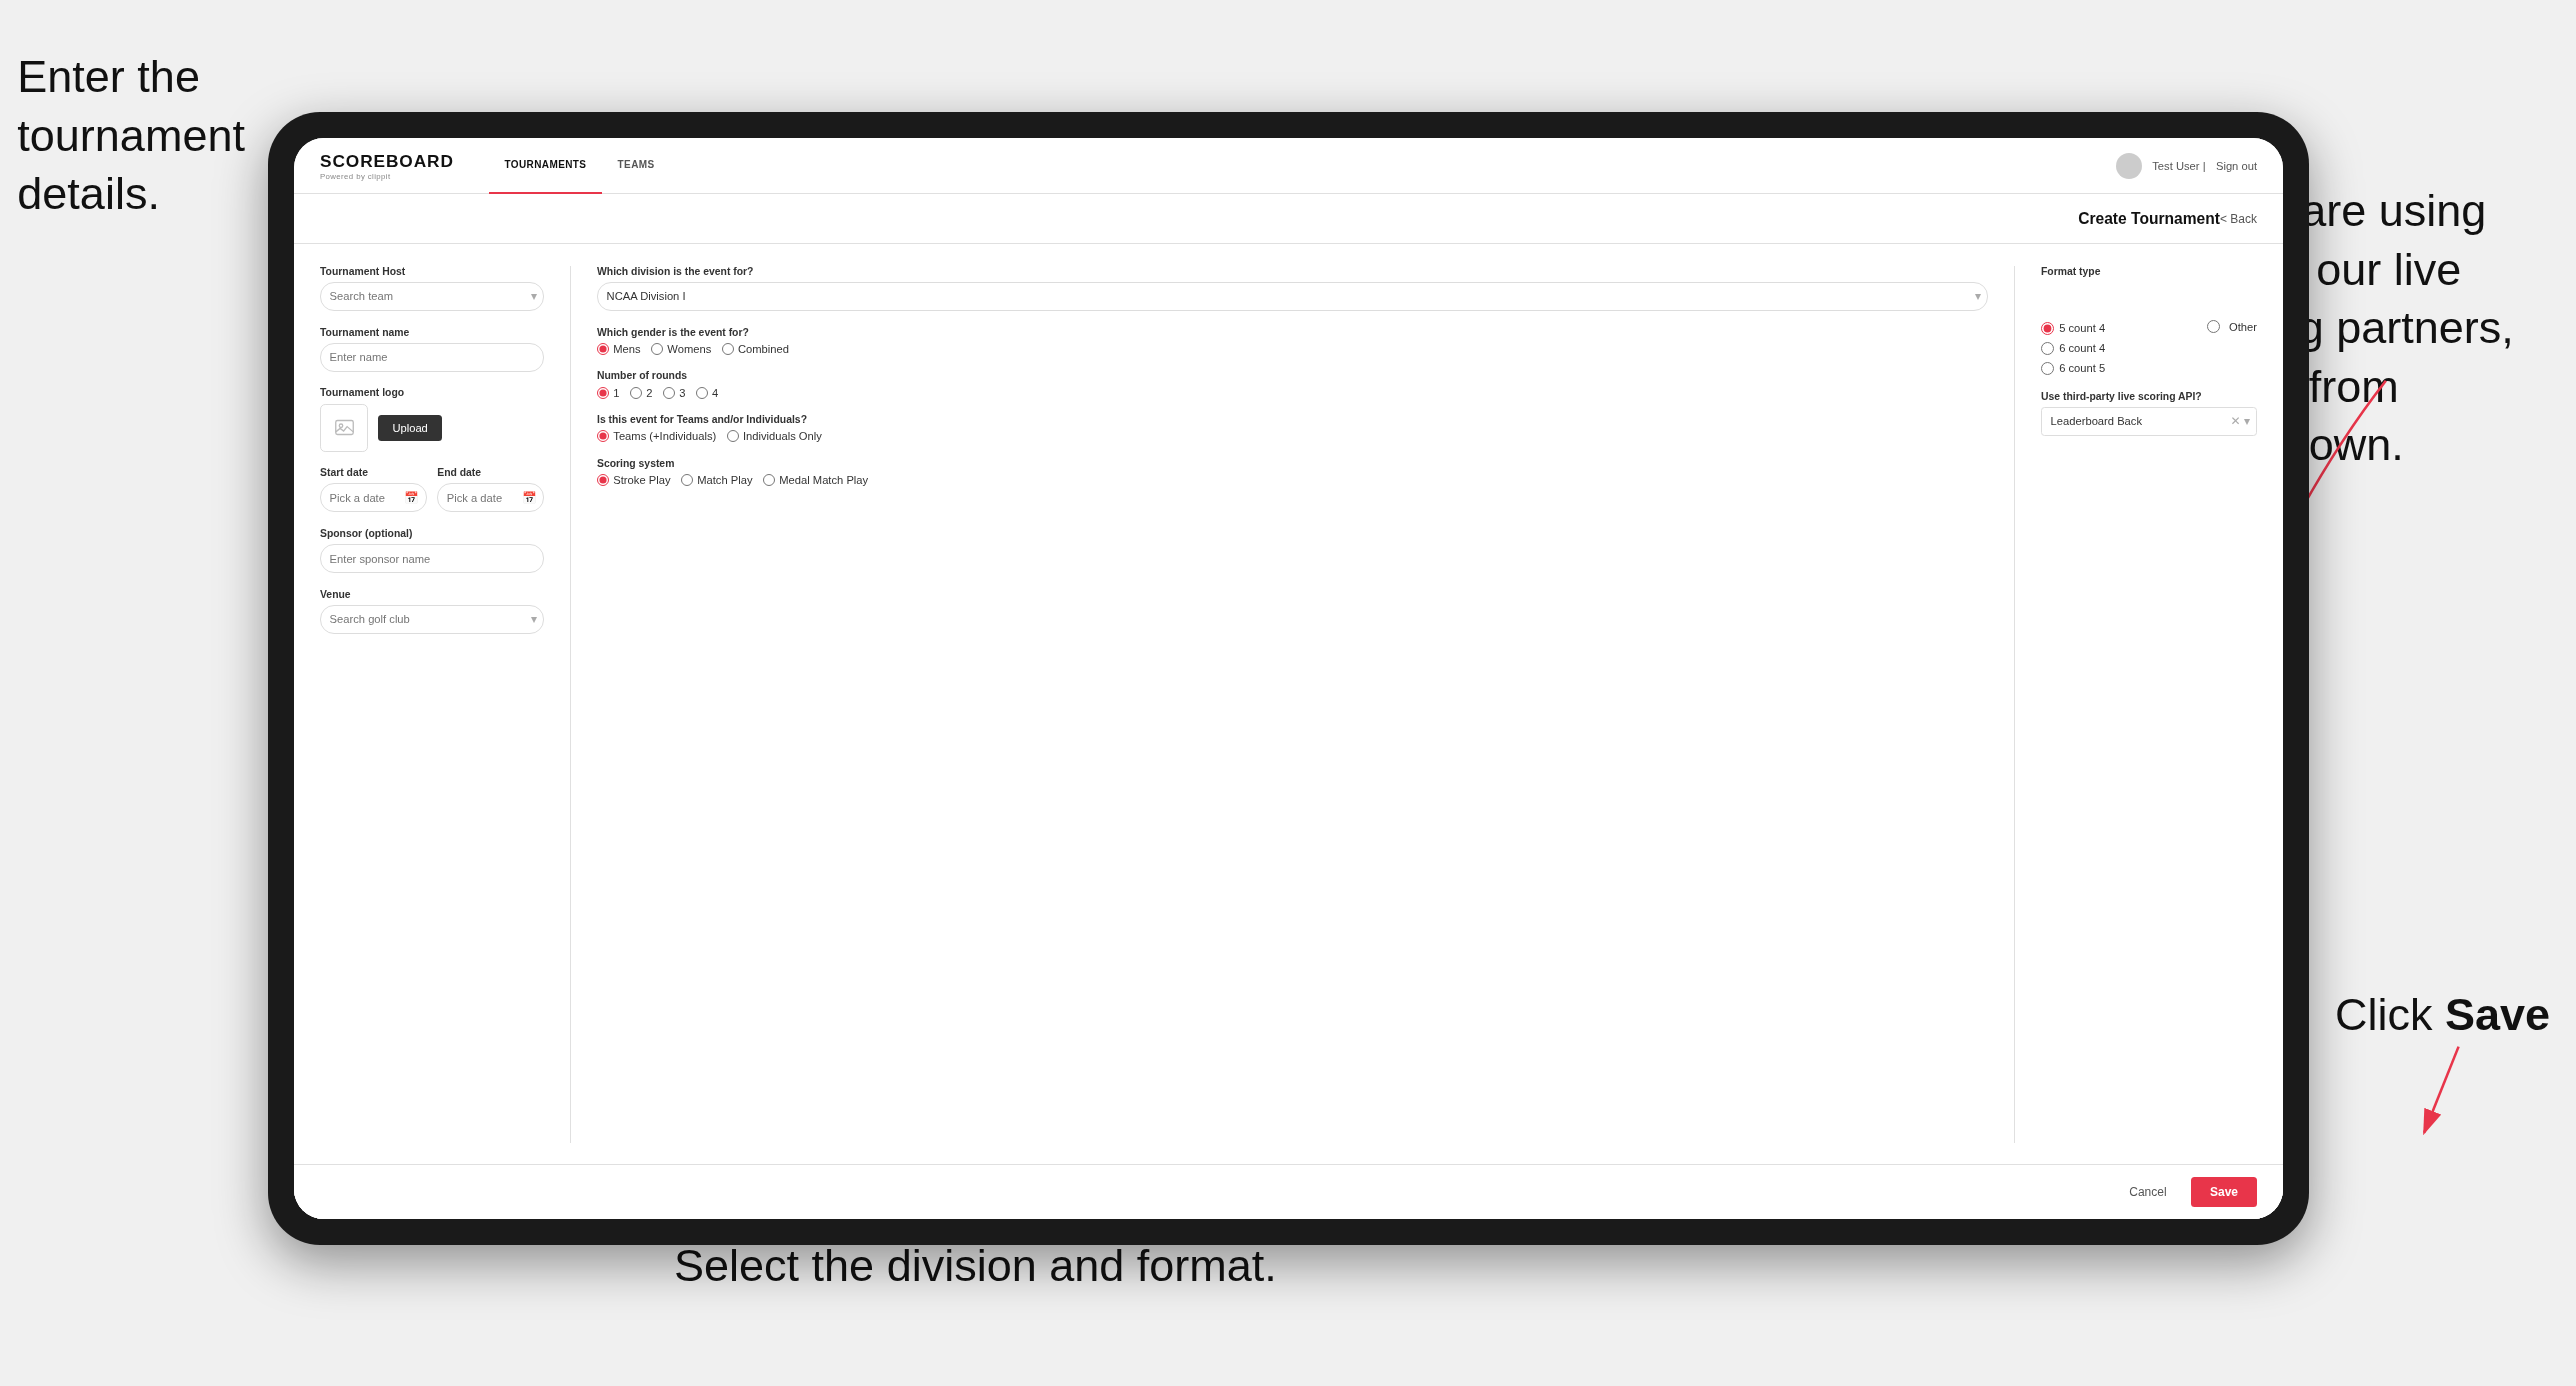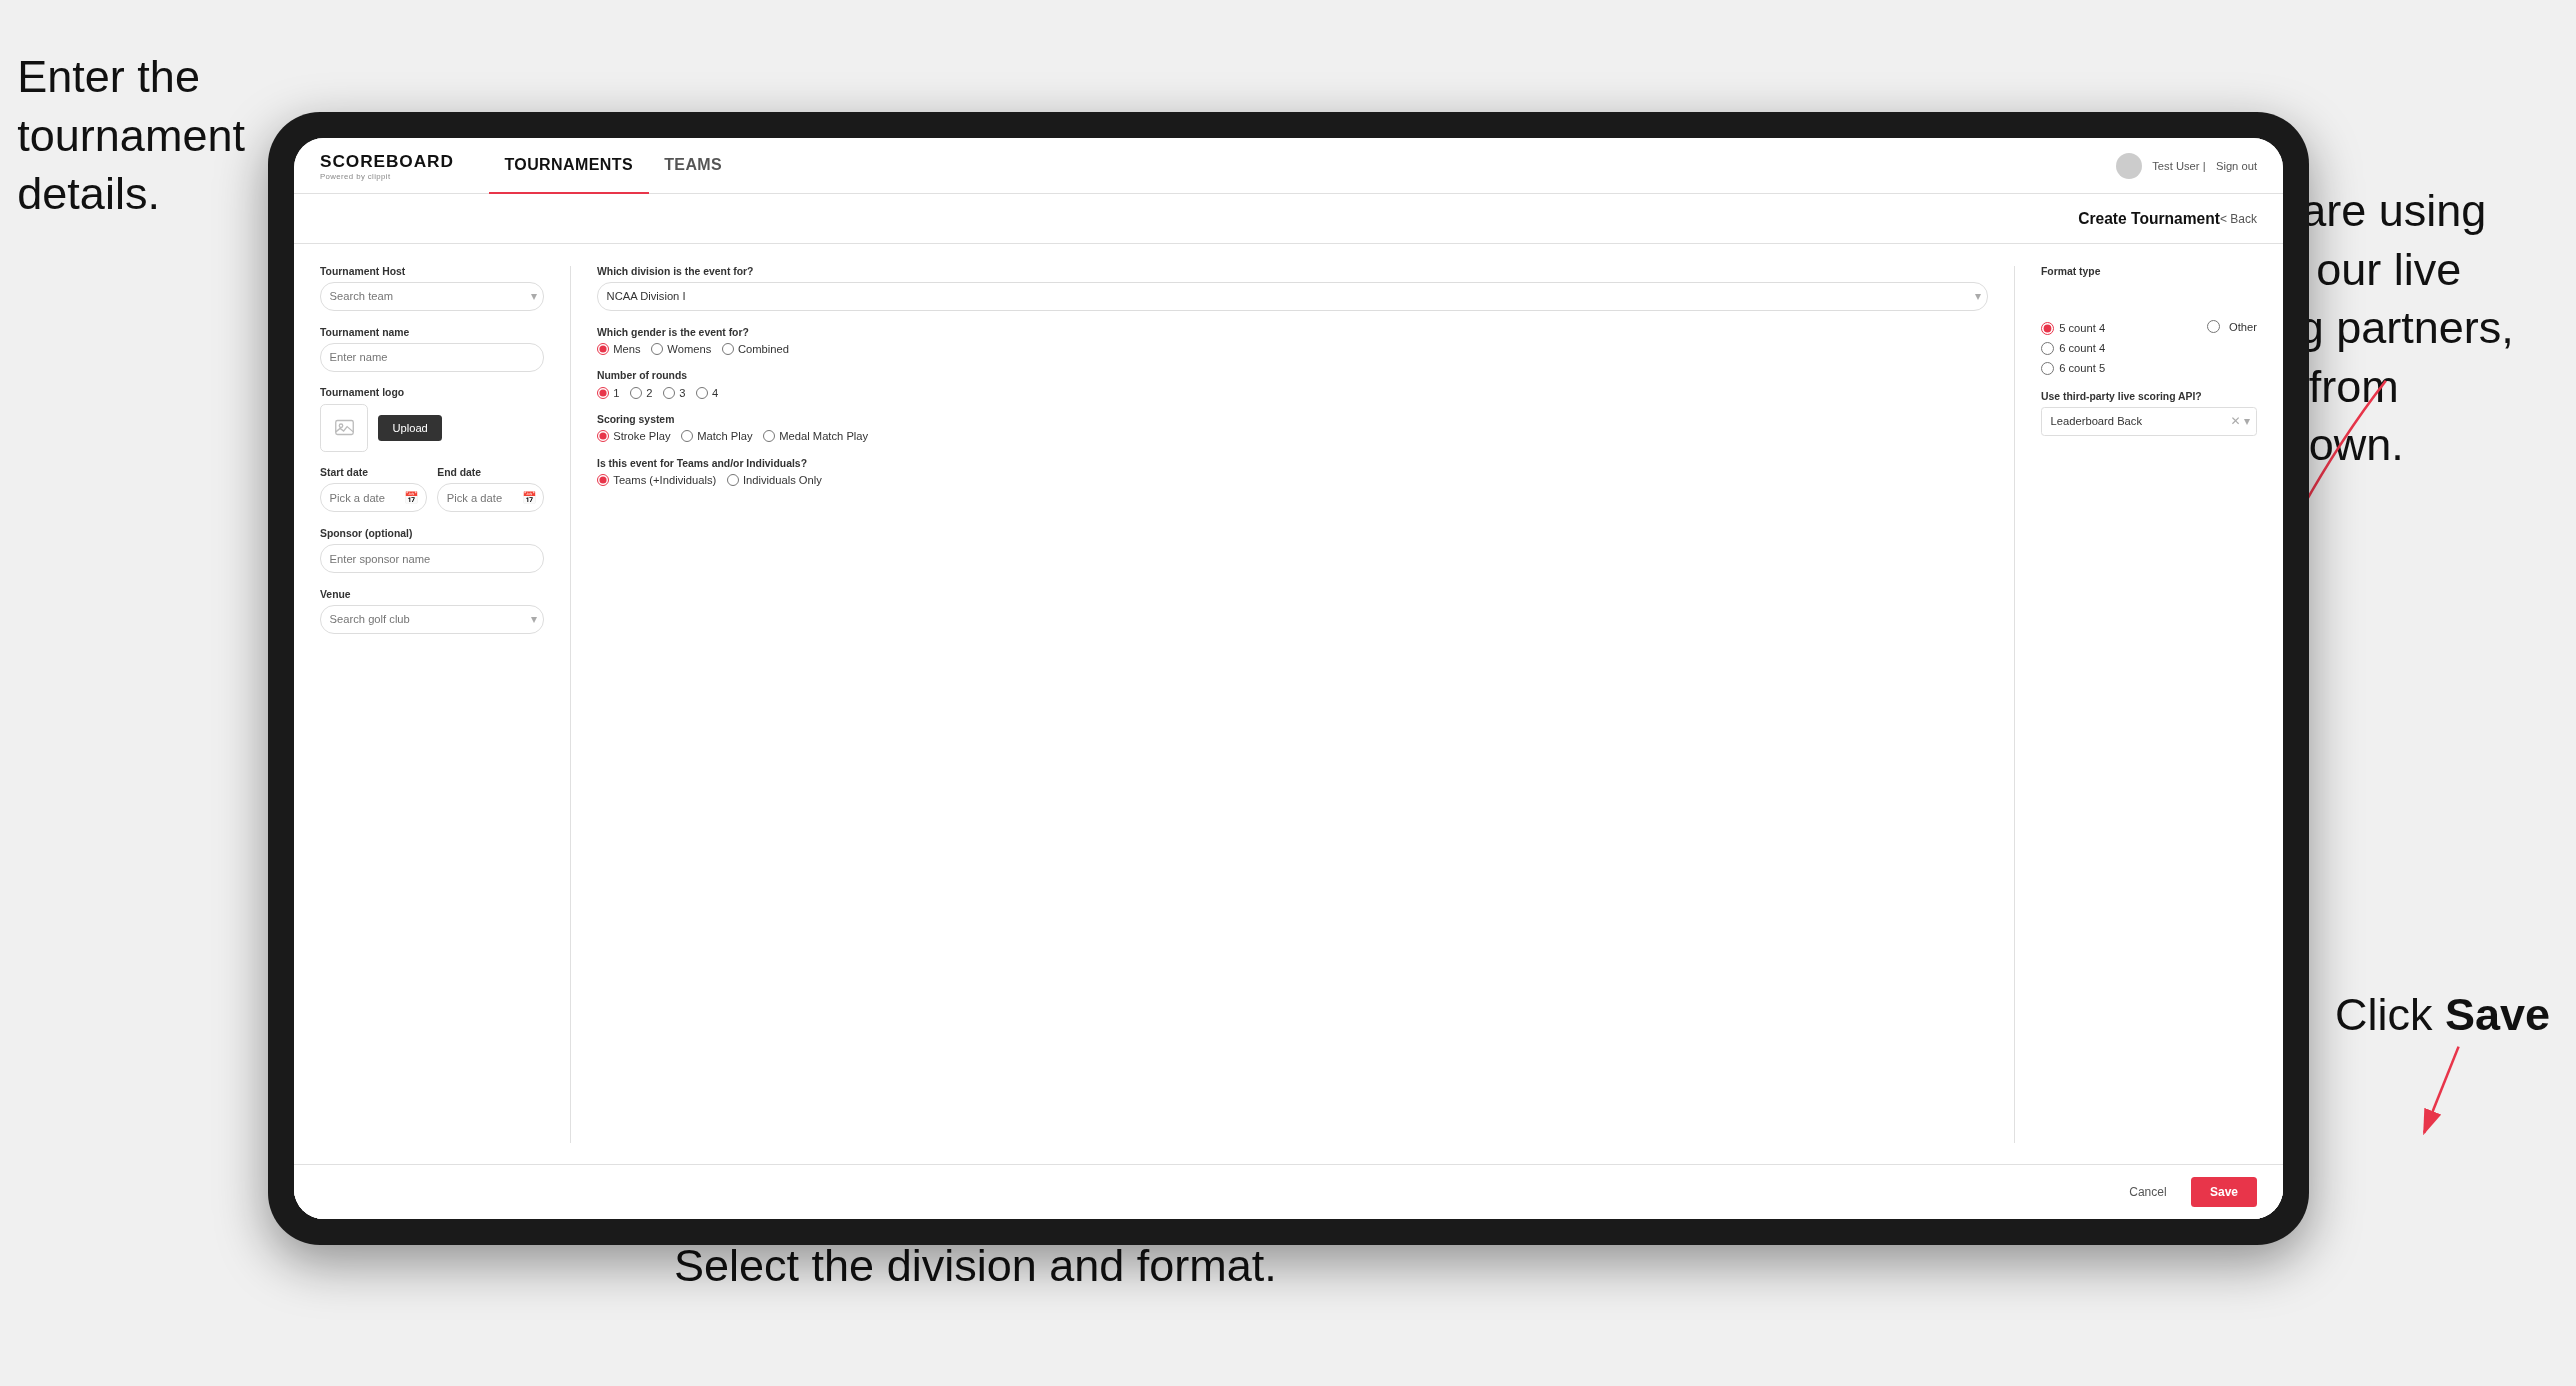--- a/index.html
+++ b/index.html
@@ -83,21 +83,21 @@
     .nav-links {
       display: flex;
       gap: 0;
       flex: 1;
     }
     .nav-link {
       padding: 0 15.6px;
       height: 56px;
       display: flex;
       align-items: center;
-      font-size: 16px;
+      font-size: 10px;
       font-weight: 600;
       color: #555;
       cursor: pointer;
       border-bottom: 2.6px solid transparent;
       letter-spacing: 0.4px;
     }
     .nav-link.active {
       border-bottom-color: #e8354a;
       color: #111;
     }
@@ -547,47 +547,47 @@
                   <span>3</span>
                 </label>
                 <label class="radio-item">
                   <input type="radio" name="rounds" style="">
                   <span>4</span>
                 </label>
               </div>
             </div>
 
             <div class="field-group">
+              <label class="field-label">Is this event for Teams and/or Individuals?</label>
+              <div class="radio-group">
+                <label class="radio-item">
+                  <input type="radio" name="eventtype" checked="" style="">
+                  <span>Teams (+Individuals)</span>
+                </label>
+                <label class="radio-item">
+                  <input type="radio" name="eventtype" style="">
+                  <span>Individuals Only</span>
+                </label>
+              </div>
+            </div>
+
+            <div class="field-group">
               <label class="field-label">Scoring system</label>
               <div class="radio-group">
                 <label class="radio-item">
                   <input type="radio" name="scoring" checked="" style="">
                   <span>Stroke Play</span>
                 </label>
                 <label class="radio-item">
                   <input type="radio" name="scoring" style="">
                   <span>Match Play</span>
                 </label>
                 <label class="radio-item">
                   <input type="radio" name="scoring" style="">
                   <span>Medal Match Play</span>
-                </label>
-              </div>
-            </div>
-
-            <div class="field-group">
-              <label class="field-label">Is this event for Teams and/or Individuals?</label>
-              <div class="radio-group">
-                <label class="radio-item">
-                  <input type="radio" name="eventtype" checked="" style="">
-                  <span>Teams (+Individuals)</span>
-                </label>
-                <label class="radio-item">
-                  <input type="radio" name="eventtype" style="">
-                  <span>Individuals Only</span>
                 </label>
               </div>
             </div>
 
           </div>
 
           <div class="col-right">
 
             <div class="field-group">
               <label class="field-label">Format type</label>

